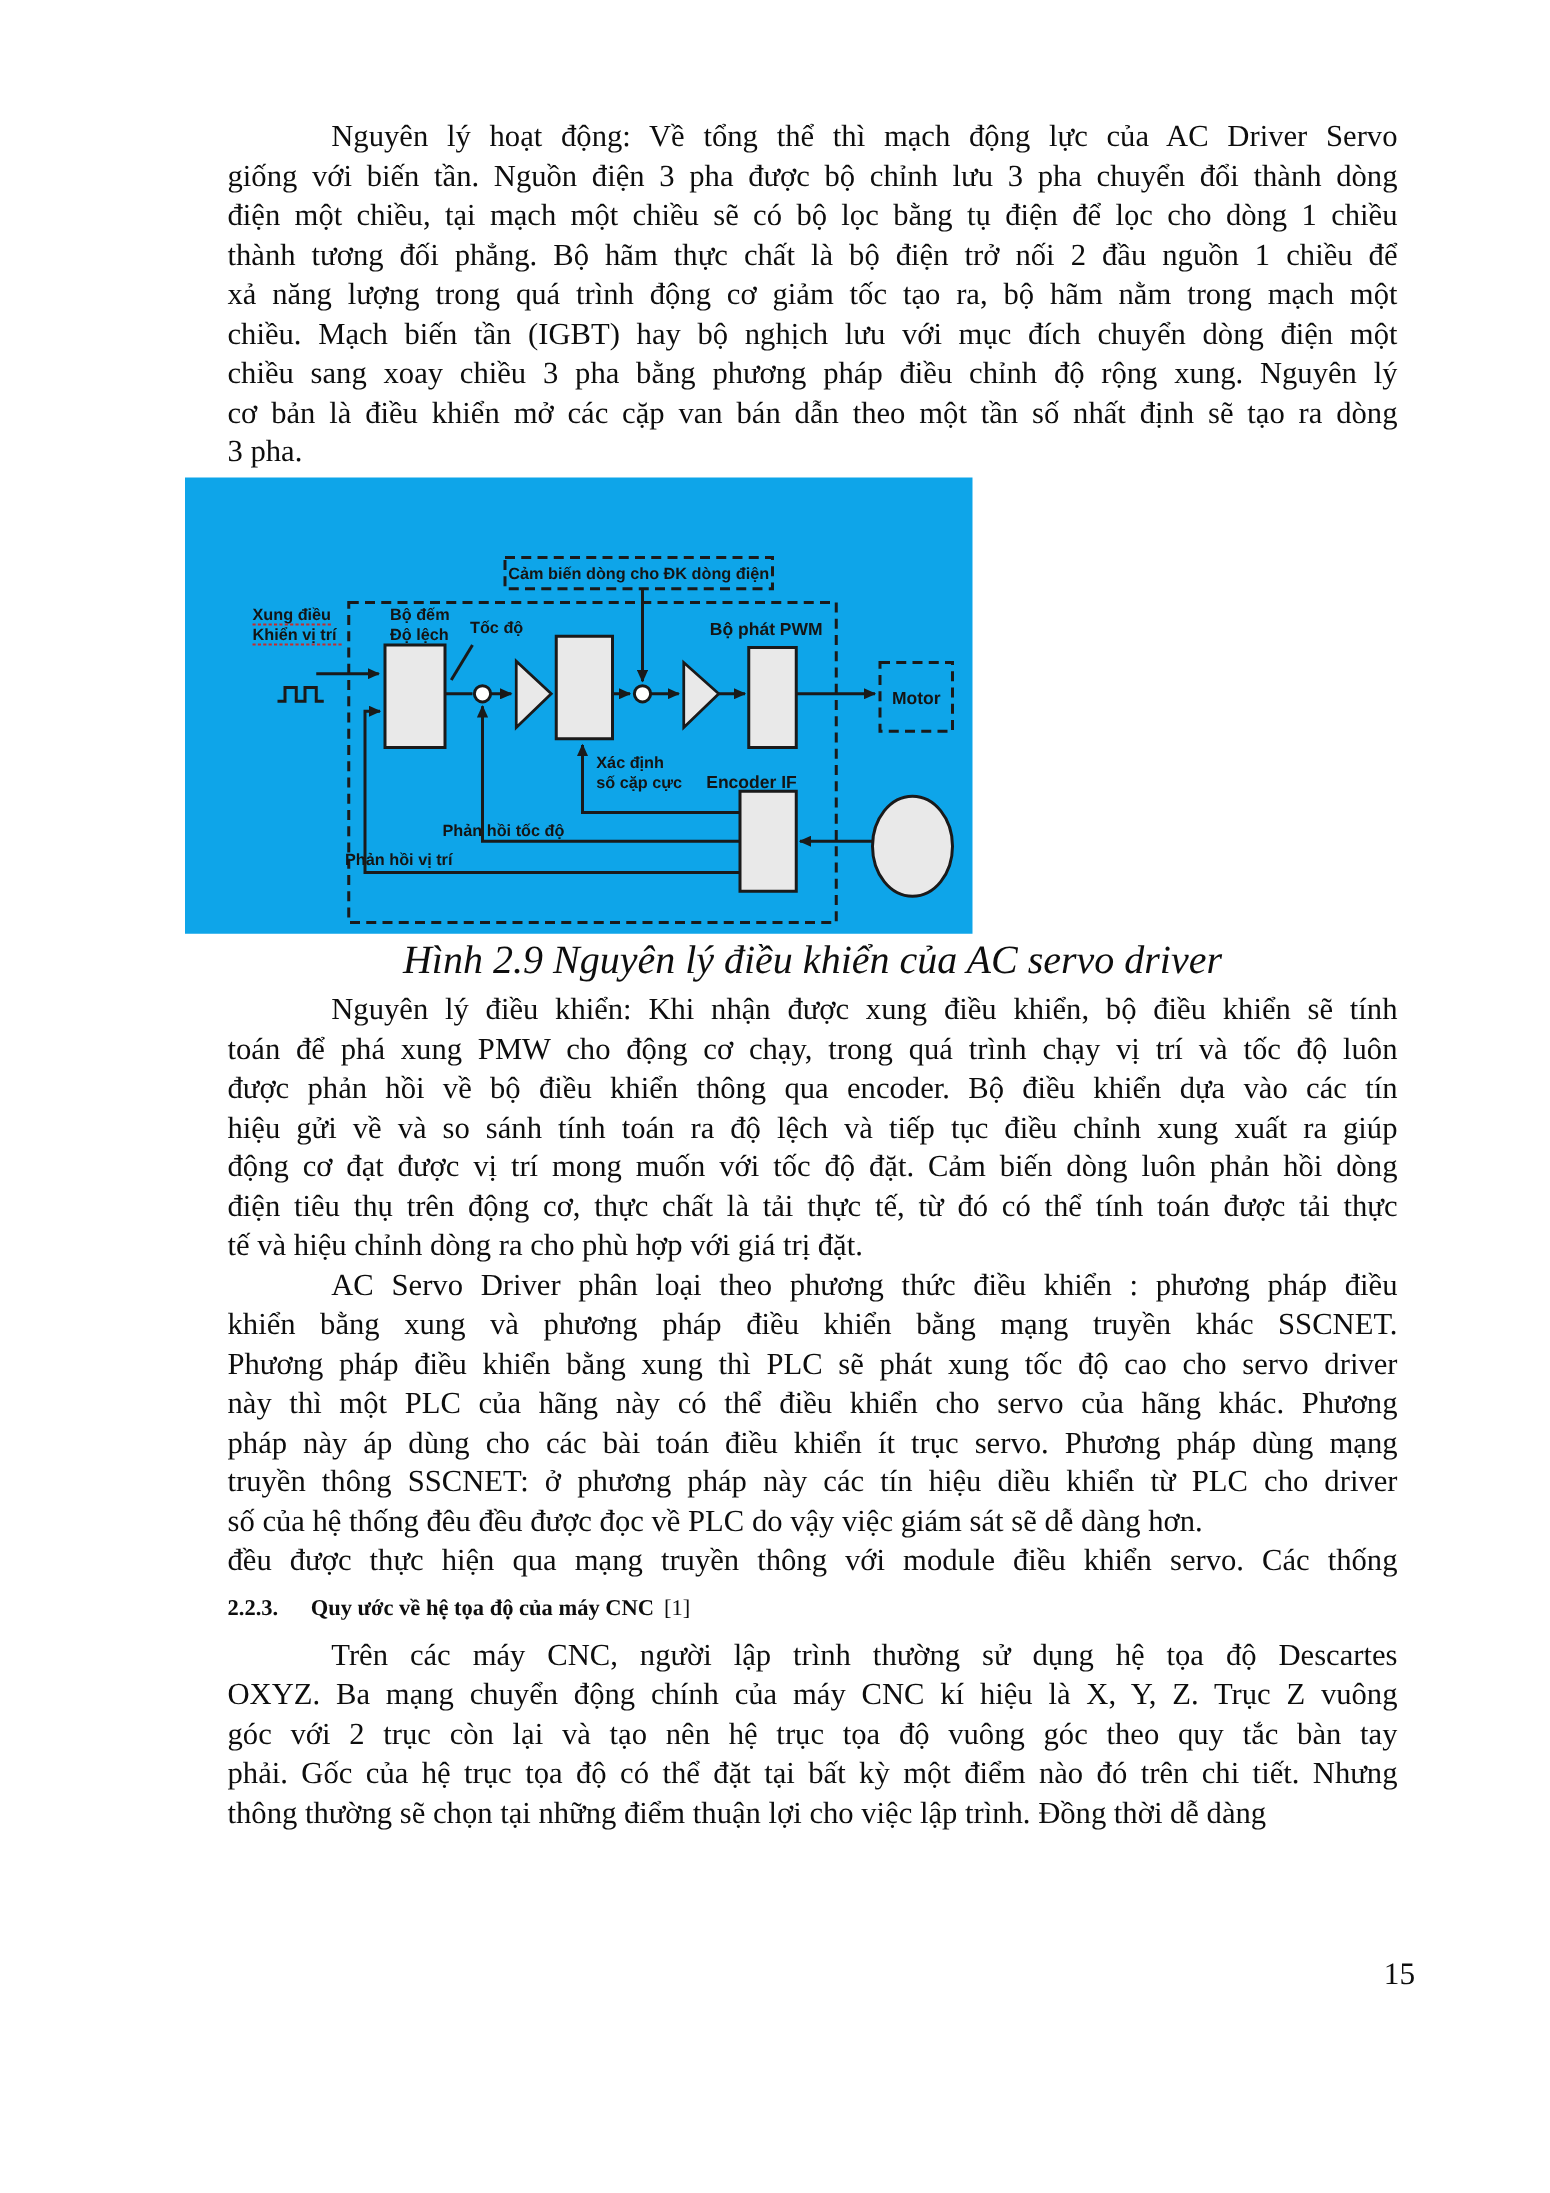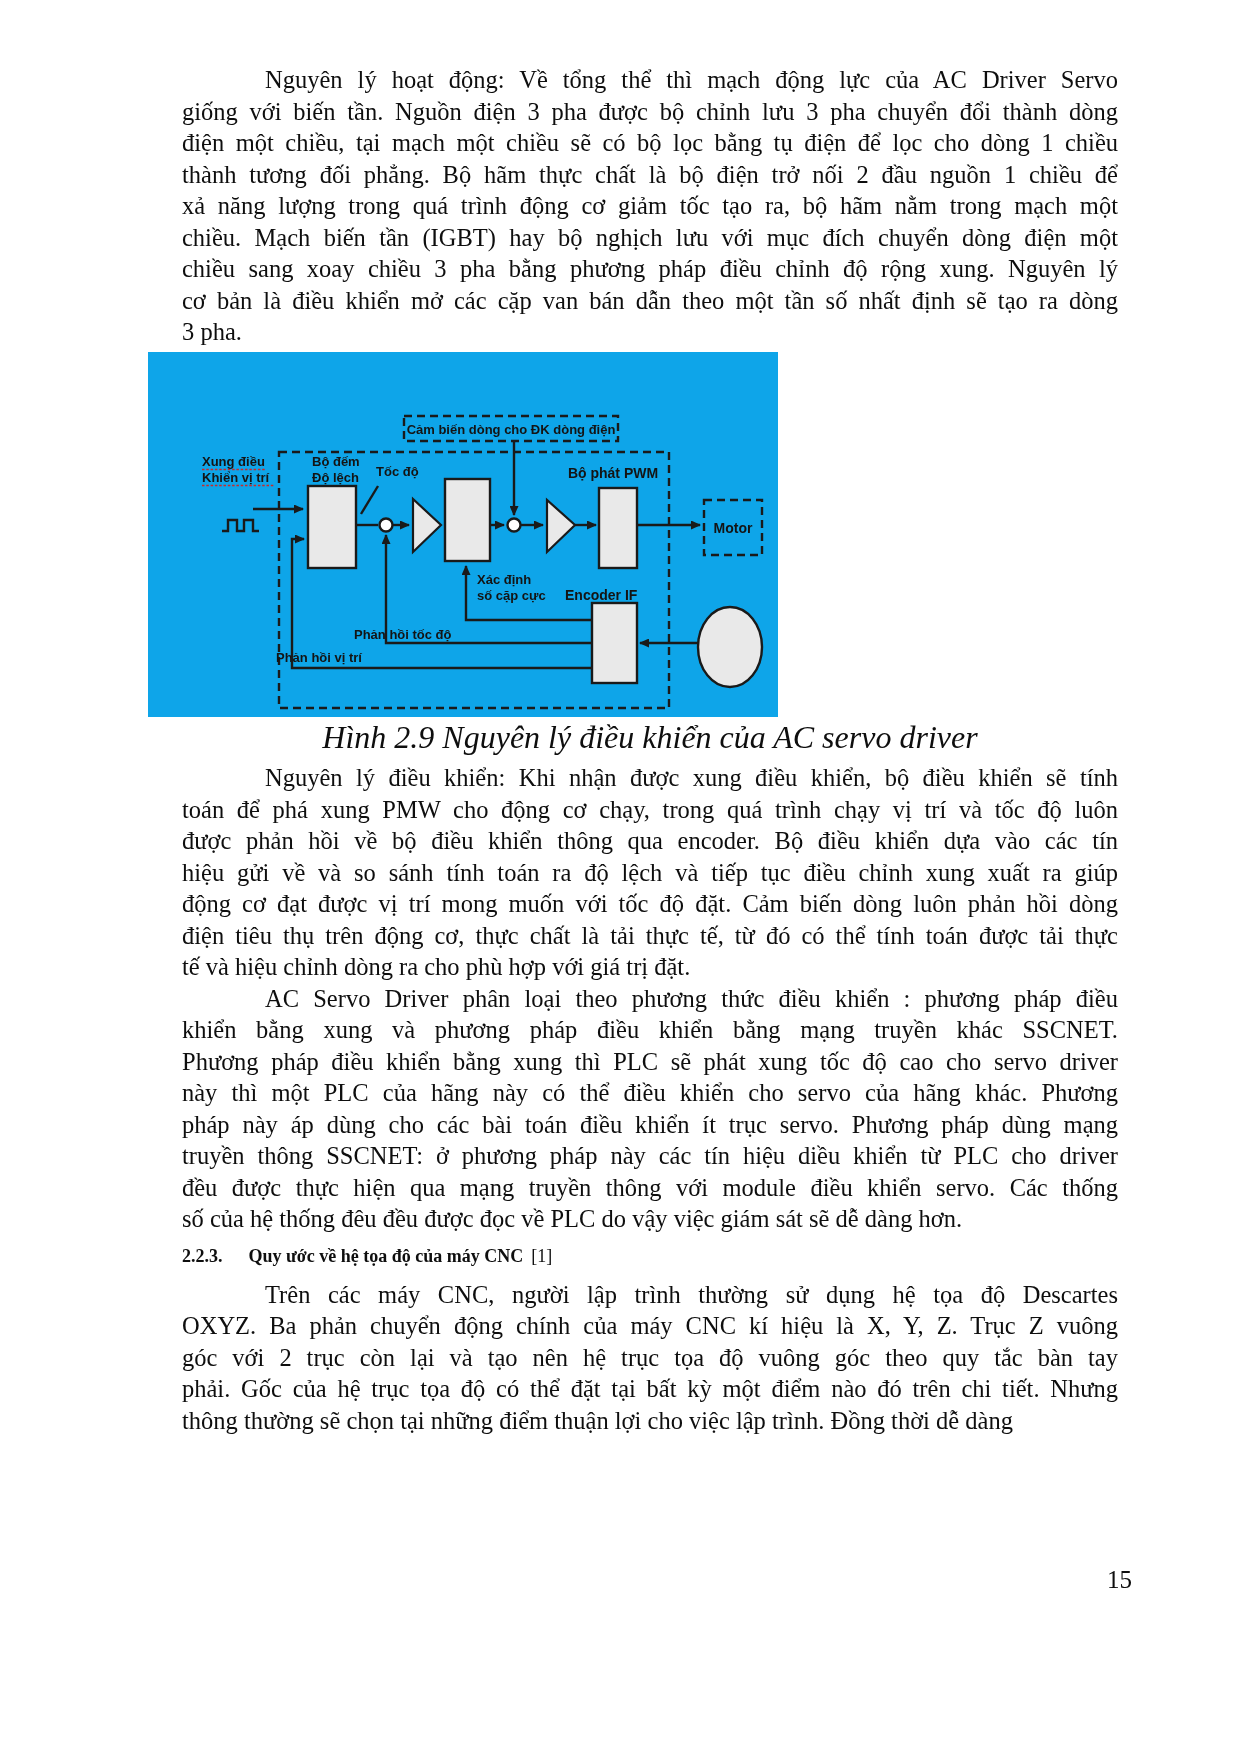--- a/index.html
+++ b/index.html
@@ -4,21 +4,21 @@
 <style>
   html,body { margin:0; padding:0; background:#888; }
   .page {
     position: relative;
     width: 1240px; height: 1754px;
     margin: 0 auto;
     background: #ffffff;
     font-family: "Liberation Serif", serif;
     color: #0e0e0e;
     box-sizing: border-box;
-    padding: 64px 122px 0 182px;
+    padding: 94px 122px 0 182px;
     overflow: hidden;
   }
   .para { display:block; }
   .bline {
     font-size: 24.5px;
     line-height: 31.5px;
     height: 31.5px;
     text-align: justify;
     text-align-last: justify;
     white-space: normal;
@@ -157,30 +157,30 @@
       <div class="bline last">tế và hiệu chỉnh dòng ra cho phù hợp với giá trị đặt.</div>
     </section>
 
   <section class="para">
       <div class="bline first">AC Servo Driver phân loại theo phương thức điều khiển : phương pháp điều</div>
       <div class="bline">khiển bằng xung và phương pháp điều khiển bằng mạng truyền khác SSCNET.</div>
       <div class="bline">Phương pháp điều khiển bằng xung thì PLC sẽ phát xung tốc độ cao cho servo driver</div>
       <div class="bline">này thì một PLC của hãng này có thể điều khiển cho servo của hãng khác. Phương</div>
       <div class="bline">pháp này áp dùng cho các bài toán điều khiển ít trục servo. Phương pháp dùng mạng</div>
       <div class="bline">truyền thông SSCNET: ở phương pháp này các tín hiệu diều khiển từ PLC cho driver</div>
+      <div class="bline last">số của hệ thống đêu đều được đọc về PLC do vậy việc giám sát sẽ dễ dàng hơn.</div>
       <div class="bline">đều được thực hiện qua mạng truyền thông với module điều khiển servo. Các thống</div>
-      <div class="bline last">số của hệ thống đêu đều được đọc về PLC do vậy việc giám sát sẽ dễ dàng hơn.</div>
     </section>
 
   <h3 class="heading">
     <span class="hnum">2.2.3.</span><span>Quy ước về hệ tọa độ của máy CNC</span><span class="ref">[1]</span>
   </h3>
 
   <section class="para">
       <div class="bline first">Trên các máy CNC, người lập trình thường sử dụng hệ tọa độ Descartes</div>
-      <div class="bline">OXYZ. Ba phản chuyển động chính của máy CNC kí hiệu là X, Y, Z. Trục Z vuông</div>
+      <div class="bline">OXYZ. Ba mạng chuyển động chính của máy CNC kí hiệu là X, Y, Z. Trục Z vuông</div>
       <div class="bline">góc với 2 trục còn lại và tạo nên hệ trục tọa độ vuông góc theo quy tắc bàn tay</div>
       <div class="bline">phải. Gốc của hệ trục tọa độ có thể đặt tại bất kỳ một điểm nào đó trên chi tiết. Nhưng</div>
       <div class="bline last">thông thường sẽ chọn tại những điểm thuận lợi cho việc lập trình. Đồng thời dễ dàng</div>
     </section>
 
   <div class="pagenum">15</div>
 </div>
 
 </body></html>

